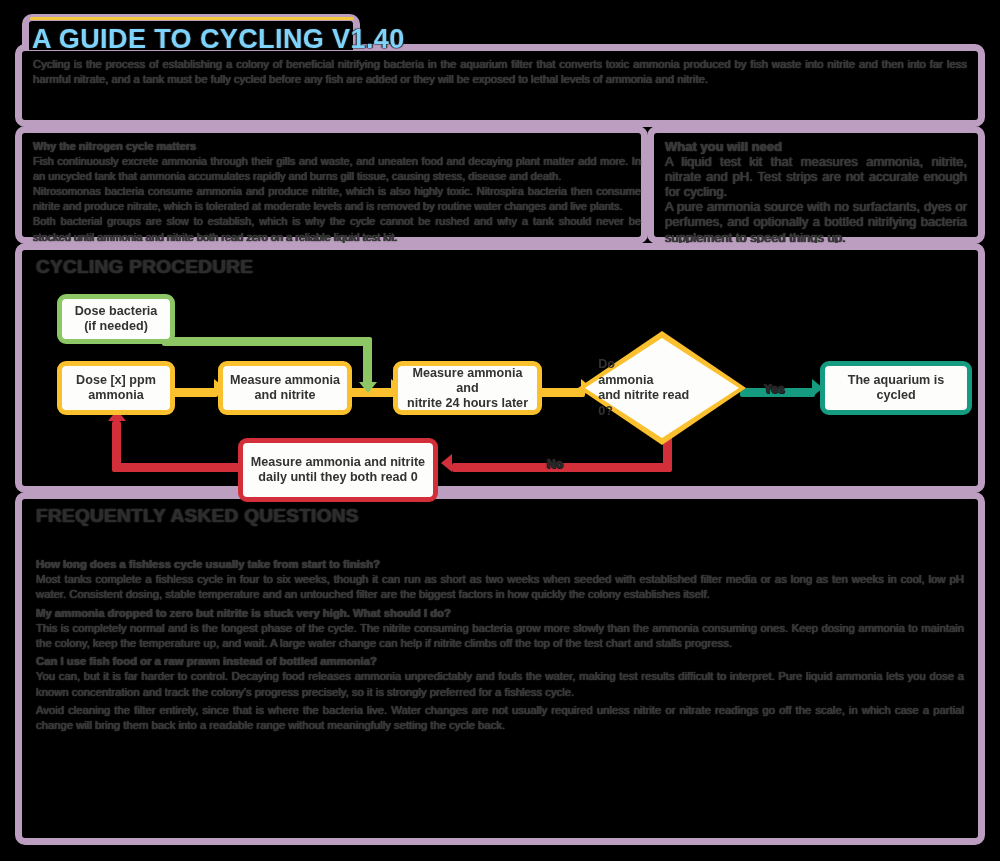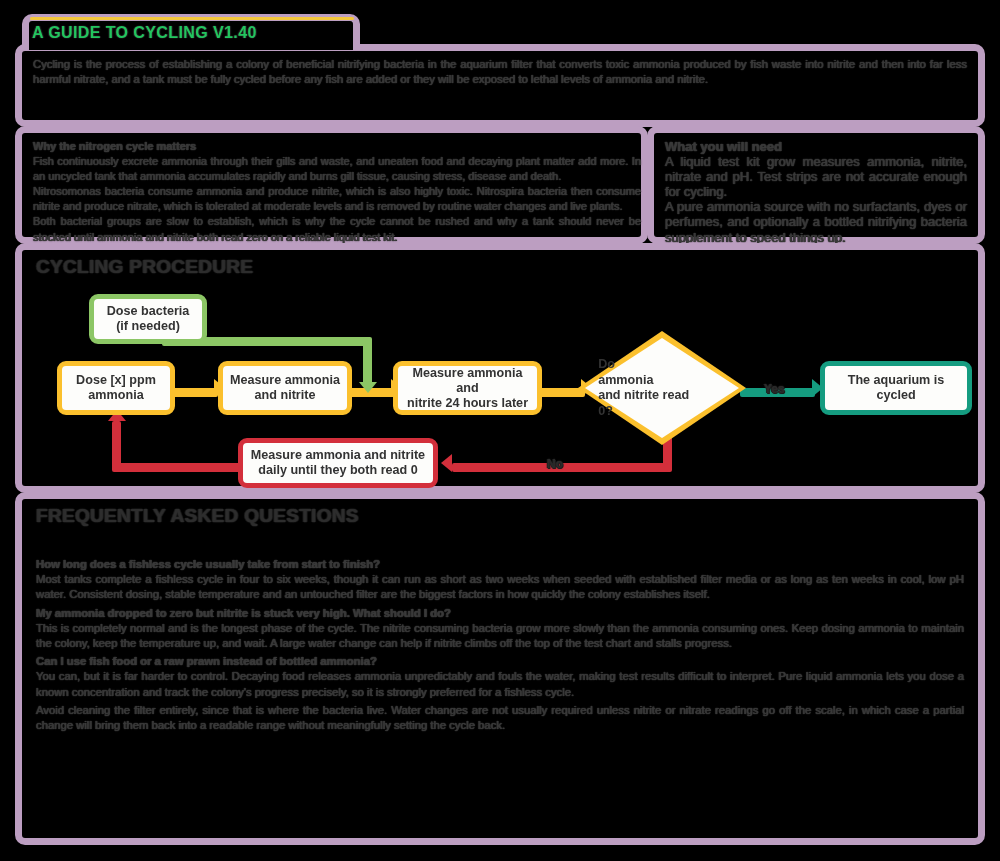--- a/index.html
+++ b/index.html
@@ -27,22 +27,22 @@
     border-radius:10px 10px 0 0;
     box-sizing:border-box;background:#000;
     z-index:6;
   }
   .title-accent{
     position:absolute;left:30px;top:17px;width:324px;height:3px;
     background:#f3c63b;z-index:8;border-radius:2px;
   }
   .title-text{
     position:absolute;left:32px;top:24px;width:330px;
-    font-size:16px;font-weight:bold;letter-spacing:.4px;
-    color:#22c55e;z-index:7;white-space:nowrap;
+    font-size:27px;font-weight:bold;letter-spacing:.4px;
+    color:#7dd3fc;z-index:7;white-space:nowrap;
     text-shadow:0 0 1px #2d2d2d,0 0 2px #222,1px 0 1px #1f1f1f,-1px 0 1px #1f1f1f;
     filter:blur(.45px);
   }
 
   
   .redact{
     color:#313131;
     text-shadow:0 0 1px #303030, 0 0 2px #2a2a2a, .6px .3px 0 #262626, -.6px -.3px 0 #262626;
     filter:blur(.5px) contrast(.9);
     -webkit-user-select:none;user-select:none;
@@ -78,21 +78,21 @@
 
   
   .flow{position:absolute;left:0;top:26px;width:100%;height:222px;}
   .node{
     position:absolute;box-sizing:border-box;
     background:#fdfdfb;border-radius:9px;
     display:flex;align-items:center;justify-content:center;
     text-align:center;font-weight:bold;font-size:12.6px;line-height:15px;
     color:#333;padding:4px 6px;z-index:4;
   }
-  .n-green{border:5px solid #8cc665;margin-left:32px;}
+  .n-green{border:5px solid #8cc665;}
   .n-yellow{border:5px solid #fbc02d;}
   .n-red{border:5px solid #d32f3b;}
   .n-teal{border:5px solid #159c80;}
 
   
   .diamond{
     position:absolute;z-index:4;
     display:flex;align-items:center;justify-content:center;
   }
   .diamond .dshape{
@@ -156,21 +156,21 @@
       <div class="redact b">Why the nitrogen cycle matters</div>
       <div class="redact">Fish continuously excrete ammonia through their gills and waste, and uneaten food and decaying plant matter add more. In an uncycled tank that ammonia accumulates rapidly and burns gill tissue, causing stress, disease and death.</div>
       <div class="redact">Nitrosomonas bacteria consume ammonia and produce nitrite, which is also highly toxic. Nitrospira bacteria then consume nitrite and produce nitrate, which is tolerated at moderate levels and is removed by routine water changes and live plants.</div>
       <div class="redact">Both bacterial groups are slow to establish, which is why the cycle cannot be rushed and why a tank should never be stocked until ammonia and nitrite both read zero on a reliable liquid test kit.</div>
     </div>
   </div>
 
   <div class="panel" id="panel-note">
     <div class="body">
       <div class="redact b">What you will need</div>
-      <div class="redact">A liquid test kit grow measures ammonia, nitrite, nitrate and pH. Test strips are not accurate enough for cycling.</div>
+      <div class="redact">A liquid test kit that measures ammonia, nitrite, nitrate and pH. Test strips are not accurate enough for cycling.</div>
       <div class="redact">A pure ammonia source with no surfactants, dyes or perfumes, and optionally a bottled nitrifying bacteria supplement to speed things up.</div>
       <div class="redact">A heater set to roughly 26 to 29 degrees Celsius and a running filter.</div>
     </div>
   </div>
 
   <div class="panel" id="panel-proc">
     <div class="sec-head">CYCLING PROCEDURE</div>
 
     <div class="flow">
 
@@ -219,21 +219,21 @@
       <div class="diamond" style="left:556px;top:55px;width:168px;height:114px;">
         <div class="dshape"></div>
         <div class="dinner"></div>
         <div class="dtext">Do<br>ammonia<br>and nitrite read<br>0?</div>
       </div>
 
       <div class="node n-teal" style="left:798px;top:85px;width:152px;height:54px;">
         <span>The aquarium is<br>cycled</span>
       </div>
 
-      <div class="node n-red" style="left:216px;top:162px;width:200px;height:50px;text-align:center;">
+      <div class="node n-red" style="left:216px;top:162px;width:200px;height:64px;text-align:center;">
         <span>Measure ammonia and nitrite<br>daily until they both read 0</span>
       </div>
 
     </div>
   </div>
 
   <div class="panel" id="panel-faq">
     <div class="sec-head">FREQUENTLY ASKED QUESTIONS</div>
     <div class="faqbody">
 

